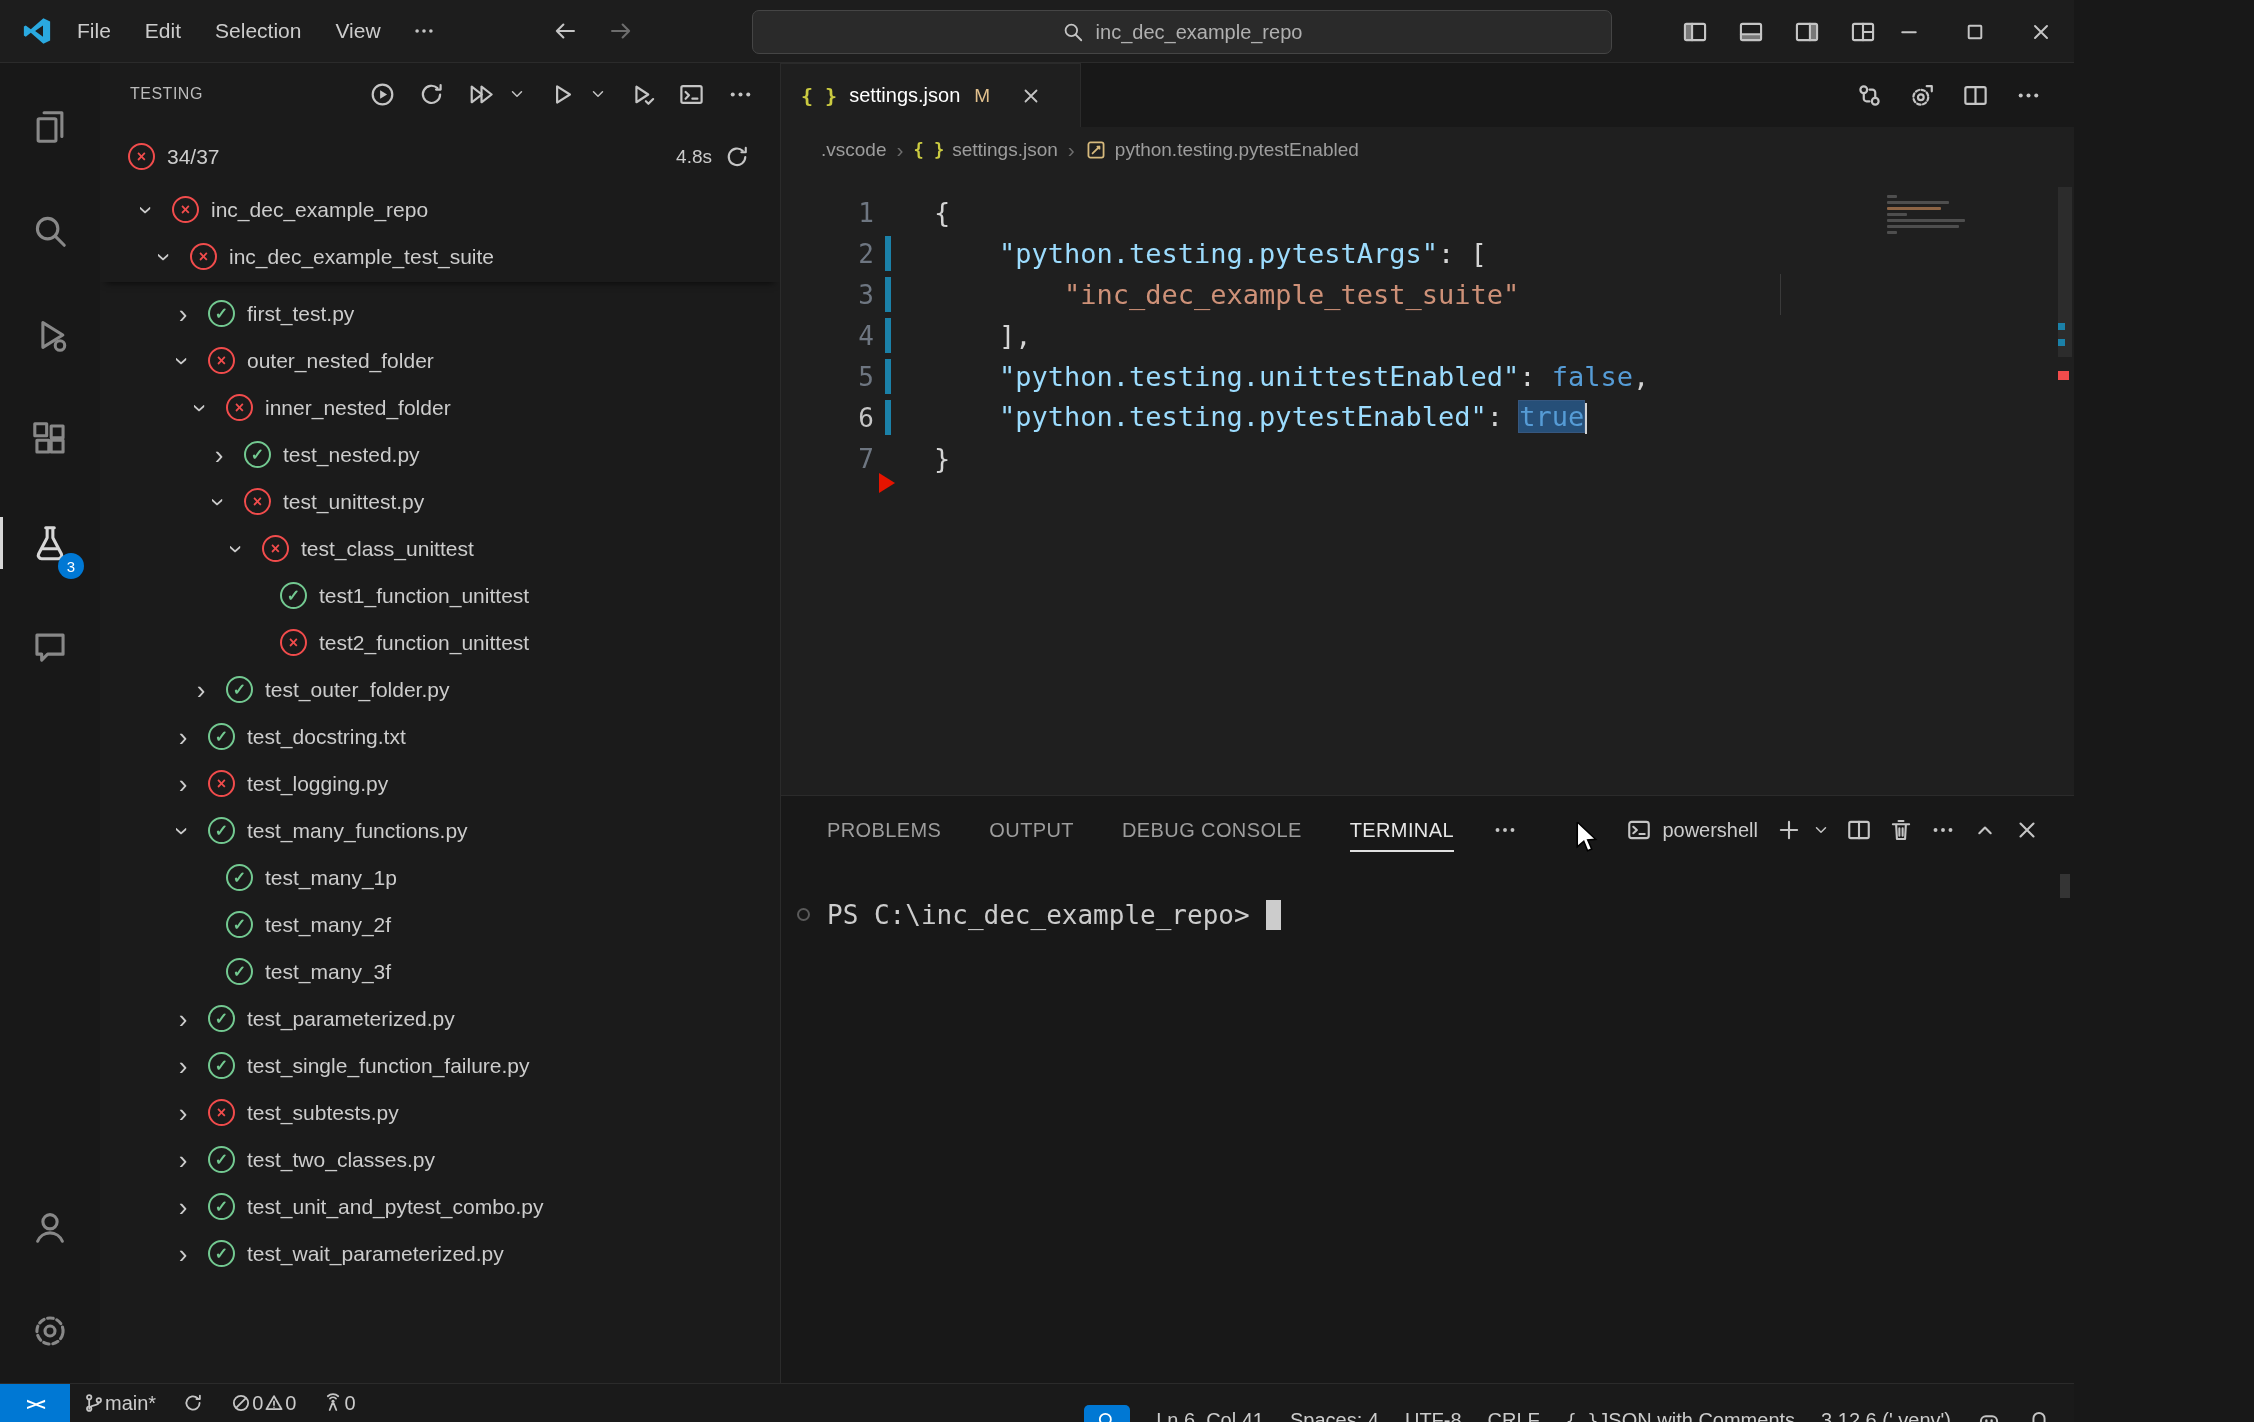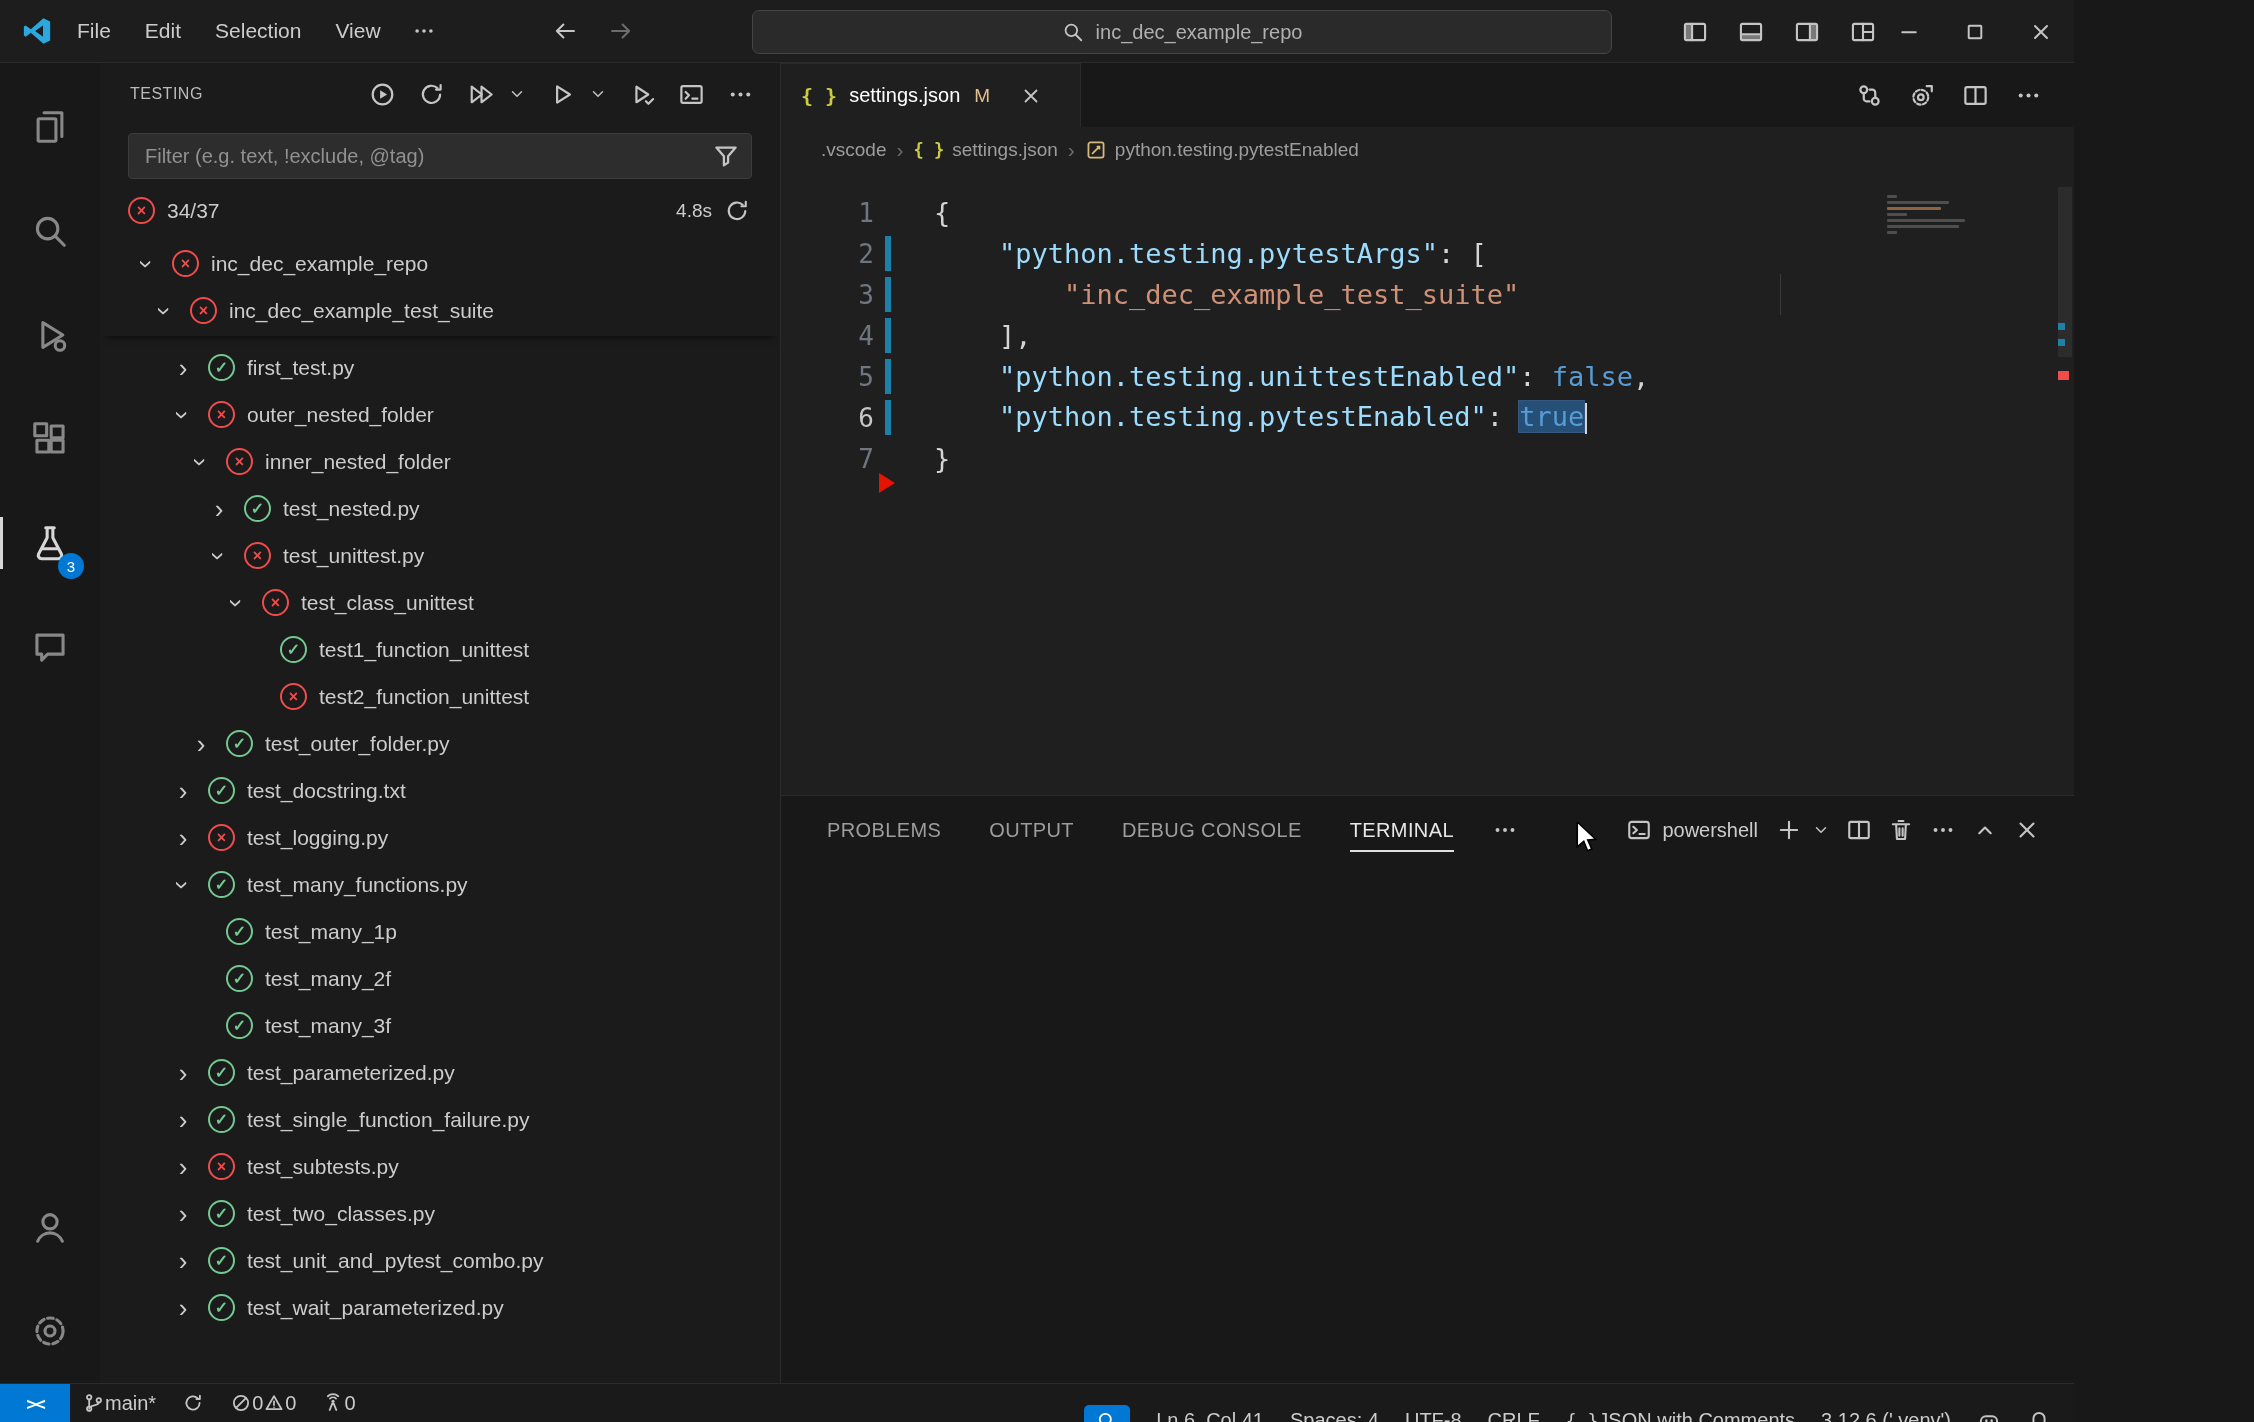--- a/index.html
+++ b/index.html
@@ -343,28 +343,20 @@
           <span class="abtn">
             <svg class="ic" width="27" height="27" viewBox="0 0 16 16">
                 <circle class="fill" cx="3.4" cy="8" r="1.2"></circle>
                 <circle class="fill" cx="8" cy="8" r="1.2"></circle>
                 <circle class="fill" cx="12.6" cy="8" r="1.2"></circle>
               </svg>
           </span>
         </span>
       </div>
 
-      <div class="filter-wrap">
-        <input class="filter-input" placeholder="Filter (e.g. text, !exclude, @tag)" style="">
-        <span class="filter-funnel">
-          <svg class="ic" width="28" height="28" viewBox="0 0 16 16">
-              <path d="M2.5 3.2h11L9.2 8.2v3.6l-2.4 1.5V8.2z"></path>
-            </svg>
-        </span>
-      </div>
 
       <div class="counts-row">
         <span class="tstat fail small">×</span>
         <span class="count-num">34/37</span>
         <span class="dur">4.8s</span>
         <span>
           <svg class="ic" width="26" height="26" viewBox="0 0 16 16">
               <path d="M13.1 8A5.1 5.1 0 1 1 11.5 4.2"></path>
               <path d="M13.4 2.4v2.7h-2.7"></path>
             </svg>
@@ -675,20 +667,28 @@
                   <path d="M4.5 10 8 6.5l3.5 3.5"></path>
                 </svg>
             </span>
             <span class="pa-btn">
               <svg class="ic" width="26" height="26" viewBox="0 0 16 16">
                   <path d="M4 4l8 8M12 4l-8 8"></path>
                 </svg>
             </span>
           </div>
         </div>
+        <div class="terminal-body">
+          <span class="term-deco"></span>
+          <div class="term-line">
+            <span>PS C:\inc_dec_example_repo&gt;</span>
+            <span class="term-cursor"></span>
+          </div>
+          <div class="term-scrollbar"></div>
+        </div>
       </div>
 
     </div>
   </div>
 
   <div class="statusbar">
     <div class="sb-left">
       <span class="remote-ind">&gt;&lt;</span>
       <span class="sb-item">
         <svg class="ic" width="22" height="22" viewBox="0 0 16 16">

